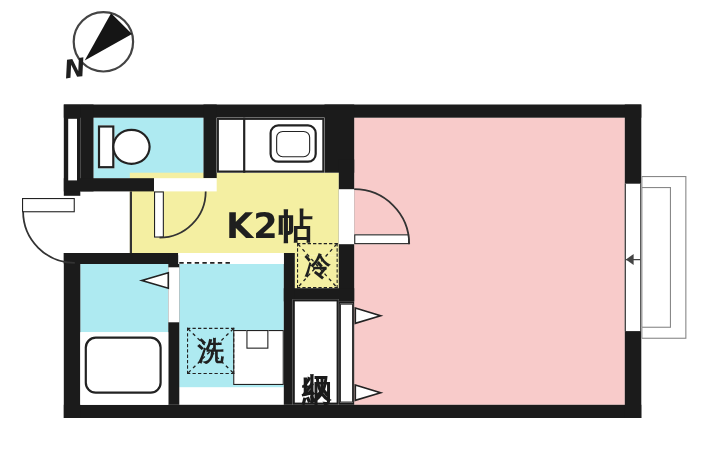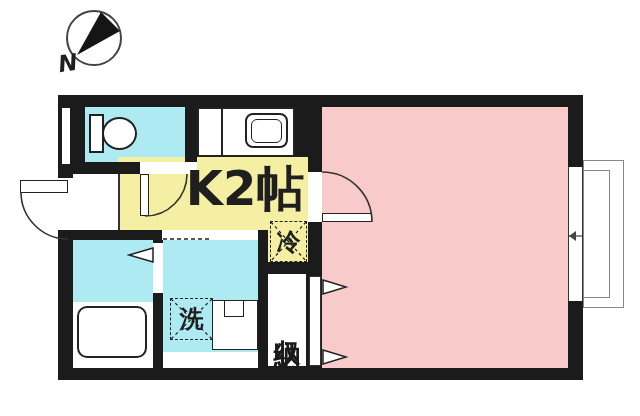--- a/index.html
+++ b/index.html
@@ -104,16 +104,16 @@
     <polygon points="323,350 346,357 323,364" fill="#fff" stroke="#222" stroke-width="1.5"></polygon>
     <polygon points="153,248 129,255 153,262" fill="#fff" stroke="#222" stroke-width="1.5"></polygon>
 
     <line x1="569" y1="236" x2="582" y2="236" stroke="#444" stroke-width="1.2"></line>
     <polygon points="569,236 576,231 576,241" fill="#444"></polygon>
 
     <circle cx="94" cy="38" r="27" fill="#ffffff" stroke="#444" stroke-width="2"></circle>
     <polygon points="77,55 101,12 120,31" fill="#151515"></polygon>
   </svg>
 
-  <div class="abs label" style="left:180px;top:166px;width:130px;height:46px;font-size:48px;">K2帖</div>
+  <div class="abs label" style="left:180px;top:183px;width:130px;height:46px;font-size:32px;">K2帖</div>
   <div class="abs label" style="left:50px;top:48px;width:36px;height:30px;font-size:23px;font-style:italic;font-weight:900;transform:rotate(-8deg);">N</div>
 
 </div>
 
 </body></html>

